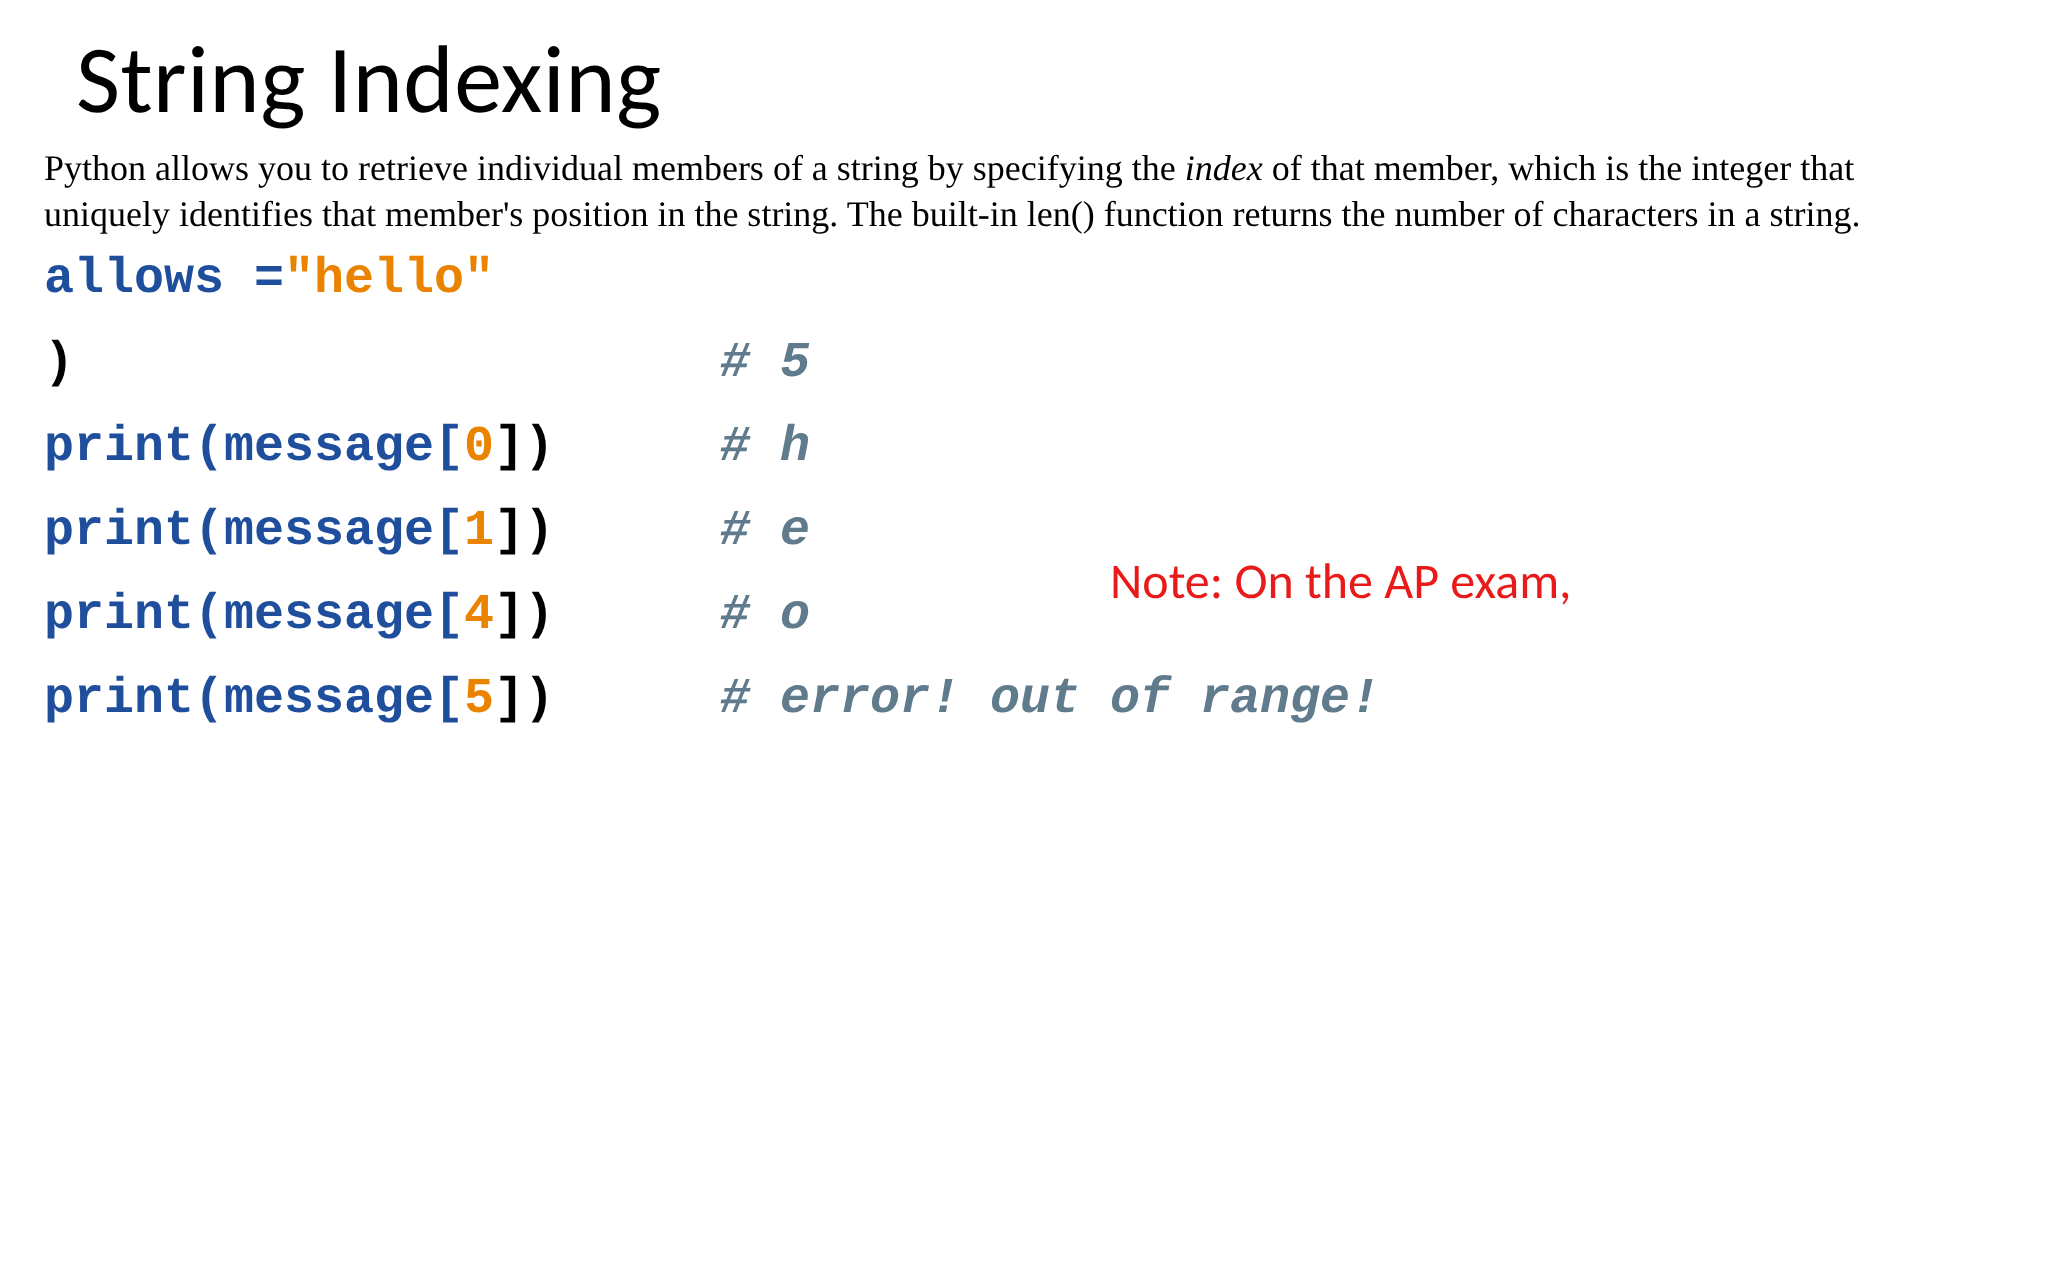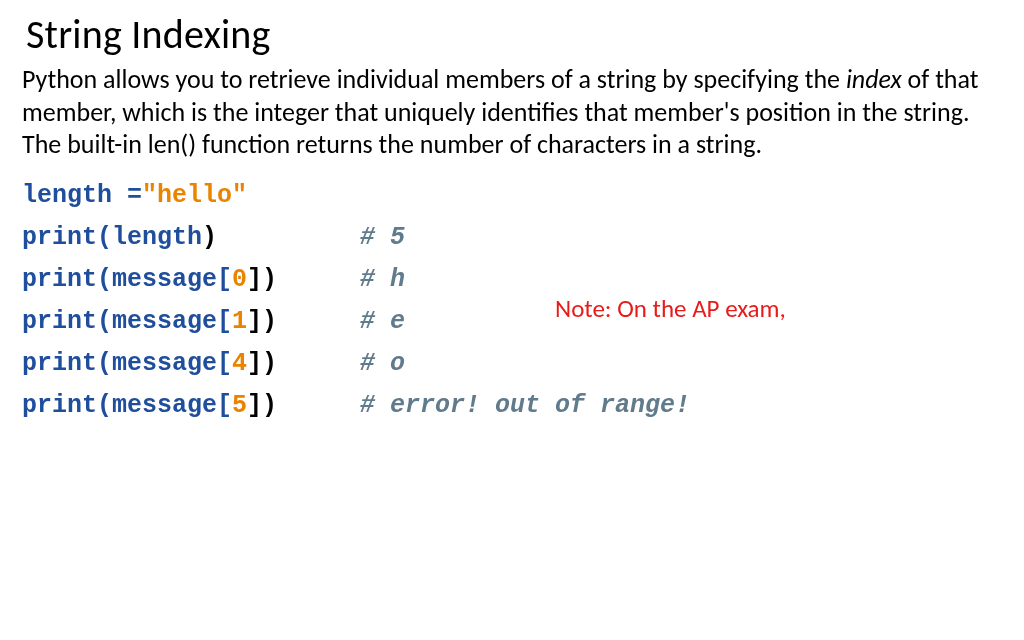--- a/index.html
+++ b/index.html
@@ -10,31 +10,32 @@
     background: #fff;
     font-family: "Gill Sans", "Gill Sans MT", Calibri, "Trebuchet MS", sans-serif;
     color: #000;
     overflow: hidden;
   }
   .slide {
     padding: 10px 20px 20px 22px;
     box-sizing: border-box;
   }
   .title {
-    font-size: 40px;
+    font-size: 48px;
     font-weight: 400;
-    margin: 0 0 4px 4px;
+    margin: 0 0 4px 16px;
     letter-spacing: 0.2px;
   }
   .body-text {
-    font-size: 26px;
+    font-size: 18px;
     line-height: 1.25;
-    margin: 0 0 14px 0;
+    margin: 0 0 0 0;
     max-width: 970px;
     font-weight: 400;
+    font-family: Liberation Serif, serif;
   }
   .body-text .italic { font-style: italic; }
   .code-block {
     font-family: Consolas, "Courier New", monospace;
     font-size: 25px;
     font-weight: bold;
     line-height: 1.0;
   }
   .code-line {
     position: relative;
@@ -46,21 +47,21 @@
   .tok-orange { color: #e98300; }
   .tok-black  { color: #000; }
   .tok-slate  { color: #5f7b8c; font-style: italic; }
   .comment-col {
     position: absolute;
     left: 338px;
   }
   .note {
     position: absolute;
     left: 555px;
-    top: 293px;
+    top: 275px;
     color: #e81a1a;
     font-size: 25px;
     line-height: 1.3;
     font-weight: 400;
     max-width: 420px;
   }
 </style>
 </head>
 <body>
 
@@ -68,27 +69,26 @@
 
   <h1 class="title">String Indexing</h1>
 
   <p class="body-text">
     <span>Python allows you to retrieve individual members of a string by specifying the </span><span class="italic">index</span><span> of that member, which is the integer that uniquely identifies that member's position in the string.  The built-in len() function returns the number of characters in a string.</span>
   </p>
 
   <div class="code-block">
 
     <div class="code-line">
-      <span class="tok-blue">length = </span>
+      <span class="tok-blue">allows = </span>
         <span class="tok-orange">"hello"</span>
     </div>
 
 
     <div class="code-line">
-      <span class="tok-blue">print(length</span>
         <span class="tok-black">)</span>
       <span class="tok-slate comment-col"># 5</span>
     </div>
 
     <div class="code-line">
       <span class="tok-blue">print(message[</span>
         <span class="tok-orange">0</span>
         <span class="tok-black">])</span>
       <span class="tok-slate comment-col"># h</span>
     </div>

